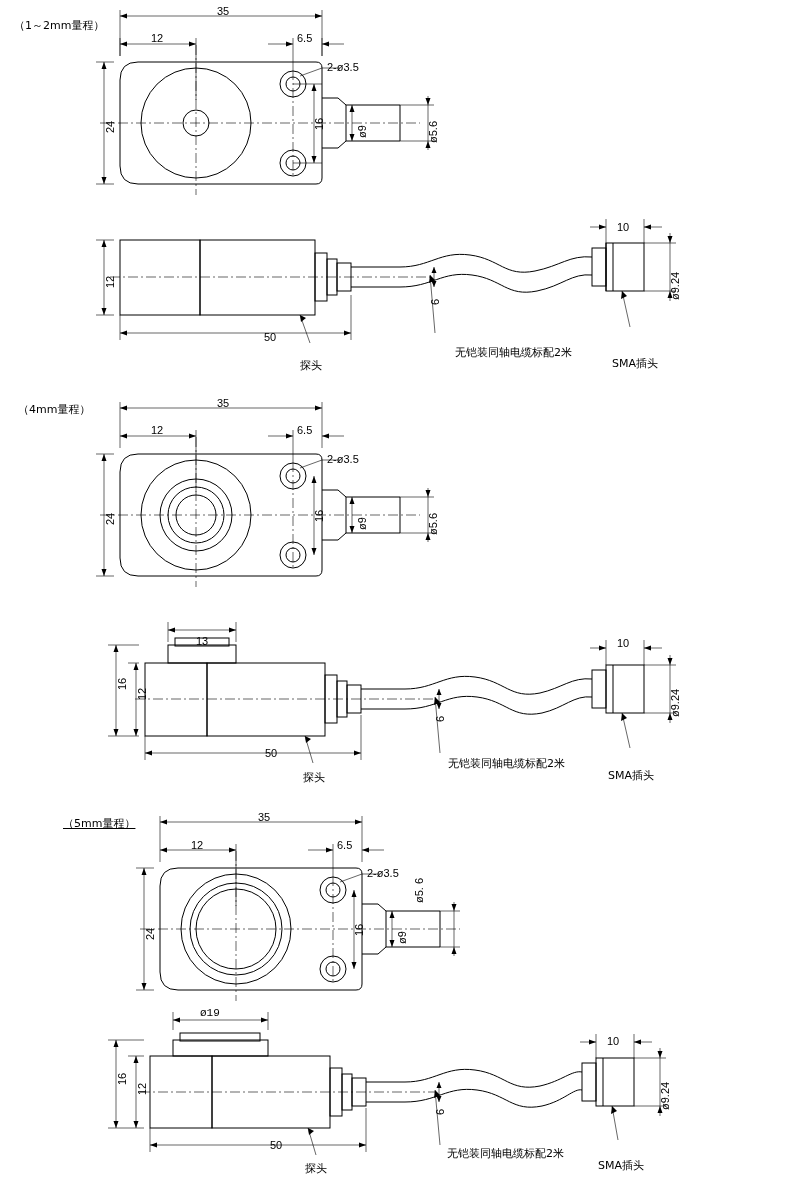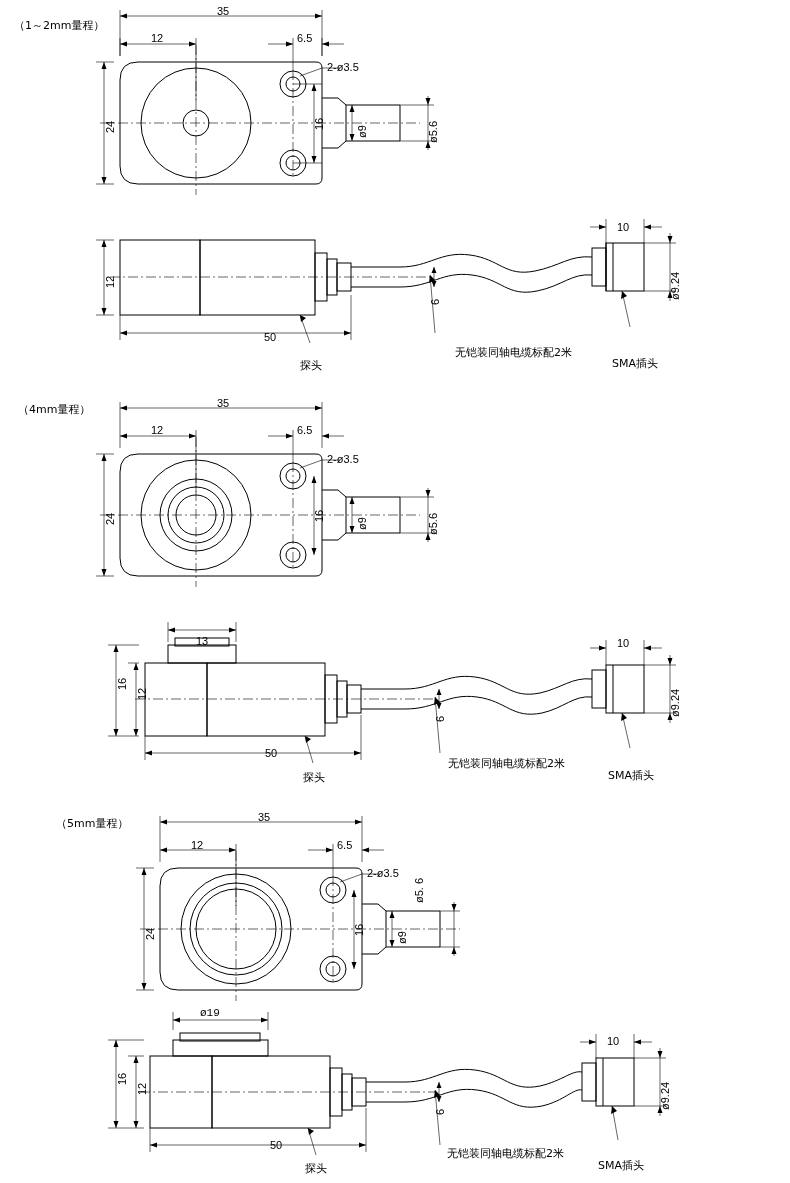--- a/index.html
+++ b/index.html
@@ -299,21 +299,21 @@
   <div class="lbl rot" style="left:117px;top:690px;transform:rotate(-90deg);">16</div>
   <div class="lbl rot" style="left:137px;top:700px;transform:rotate(-90deg);">12</div>
   <div class="lbl" style="left:265px;top:748px;">50</div>
   <div class="lbl cjk" style="left:303px;top:772px;">探头</div>
   <div class="lbl cjk small" style="left:448px;top:758px;">无铠装同轴电缆标配2米</div>
   <div class="lbl cjk small" style="left:608px;top:770px;">SMA插头</div>
   <div class="lbl" style="left:617px;top:638px;">10</div>
   <div class="lbl rot" style="left:670px;top:717px;transform:rotate(-90deg);">ø9.24</div>
   <div class="lbl rot" style="left:435px;top:722px;transform:rotate(-90deg);">6</div>
 
-  <div class="lbl cjk" style="left:56px;top:818px;">（5mm量程）</div>
+  <div class="lbl cjk" style="left:63px;top:818px;text-decoration:underline;">（5mm量程）</div>
 
   <div class="grp" style="left:40px;top:806px;">
     <svg width="500" height="205">
       <path class="ln" d="M138,62 L316,62 Q322,62 322,68 L322,178 Q322,184 316,184 L138,184 Q120,184 120,166 L120,80 Q120,62 138,62 Z"></path>
       <circle class="ln" cx="196" cy="123" r="55"></circle>
       <circle class="ln" cx="196" cy="123" r="46"></circle>
       <circle class="ln" cx="196" cy="123" r="40"></circle>
       <circle class="ln" cx="293" cy="84" r="13"></circle>
       <circle class="ln" cx="293" cy="84" r="7"></circle>
       <circle class="ln" cx="293" cy="163" r="13"></circle>

